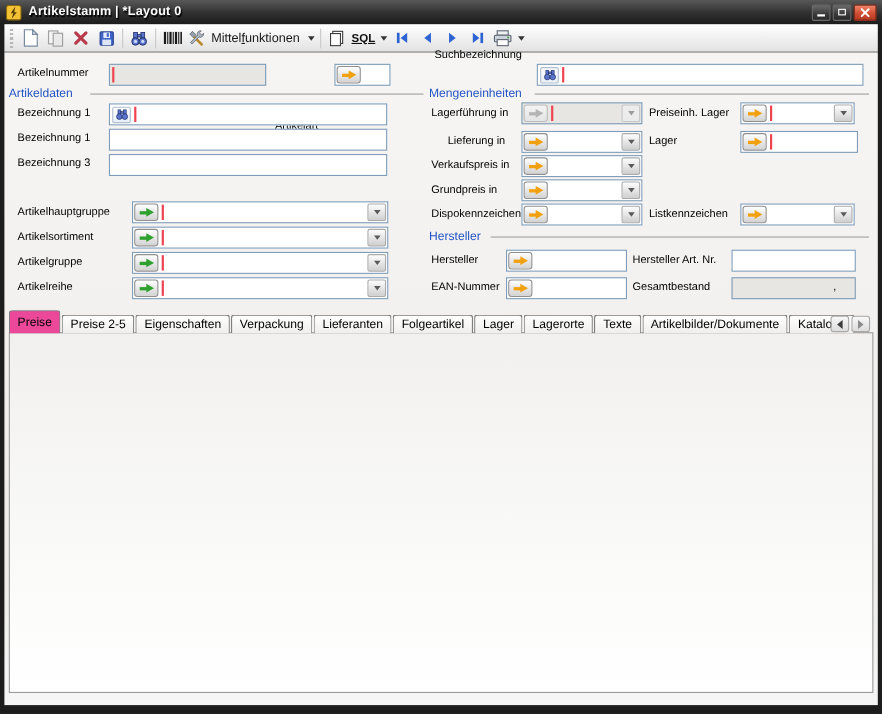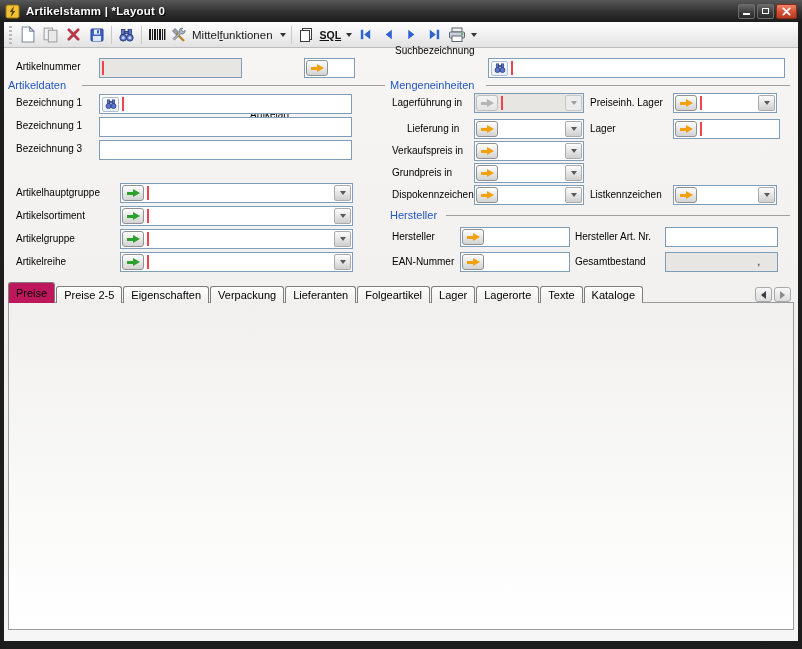--- a/index.html
+++ b/index.html
@@ -60,21 +60,21 @@
   .dd .tri{width:0;height:0;border-left:3.5px solid transparent;border-right:3.5px solid transparent;border-top:4px solid #5a5a5a;}
   .dd.dis{background:#ececec;border-color:#c6c6c6;}
   .dd.dis .tri{border-top-color:#9d9d9d;}
   .iconbox{position:absolute;left:2px;top:1.5px;width:17px;height:15px;border:1px solid #aebdd0;border-radius:2px;
     background:linear-gradient(#fbfdff,#e9eff7);display:flex;align-items:center;justify-content:center;}
   .cb{position:absolute;width:13px;height:13px;background:#fff;border:1px solid #93a2b5;}
   
   .tabbar{position:absolute;left:8px;top:283px;height:20px;display:flex;align-items:flex-end;z-index:3;}
   .tab{height:17px;padding:2px 7px 0;border:1px solid #7e7e7e;border-bottom:none;border-radius:3px 3px 0 0;
     background:linear-gradient(#ffffff,#efeeec);margin-right:1px;font-size:11px;white-space:nowrap;}
-  .tab.active{height:21px;padding-top:4px;background:#be185d;position:relative;z-index:4;text-align:right;}
+  .tab.active{height:21px;padding-top:4px;background:#ec4899;position:relative;z-index:4;text-align:right;}
   .tabscroll{position:absolute;top:287px;width:17px;height:15px;border:1px solid #a8a8a8;border-radius:3px;
     background:linear-gradient(#f8f8f8,#dcdcdc);display:flex;align-items:center;justify-content:center;z-index:3;}
   .tri-l{width:0;height:0;border-top:4px solid transparent;border-bottom:4px solid transparent;border-right:5px solid #3c3c3c;}
   .tri-r{width:0;height:0;border-top:4px solid transparent;border-bottom:4px solid transparent;border-left:5px solid #8b8b8b;}
   .panel{position:absolute;left:8px;top:302px;width:786px;height:328px;border:1px solid #9b9b9b;
     background:linear-gradient(180deg,#f1f0ee,#f9f9f8 55%,#ffffff);z-index:2;}
   .abs{position:absolute;}
   svg{display:block;}
 </style>
 </head>
@@ -404,20 +404,21 @@
   <div class="tabbar">
     <div class="tab active">Preise</div>
     <div class="tab">Preise 2-5</div>
     <div class="tab">Eigenschaften</div>
     <div class="tab">Verpackung</div>
     <div class="tab">Lieferanten</div>
     <div class="tab">Folgeartikel</div>
     <div class="tab">Lager</div>
     <div class="tab">Lagerorte</div>
     <div class="tab">Texte</div>
+    <div class="tab">Artikelbilder/Dokumente</div>
     <div class="tab">Kataloge</div>
   </div>
   <div class="tabscroll" style="left:755px;">
       <span class="tri-l"></span>
     </div>
   <div class="tabscroll" style="left:774px;">
       <span class="tri-r"></span>
     </div>
 
   <div class="panel"></div>

